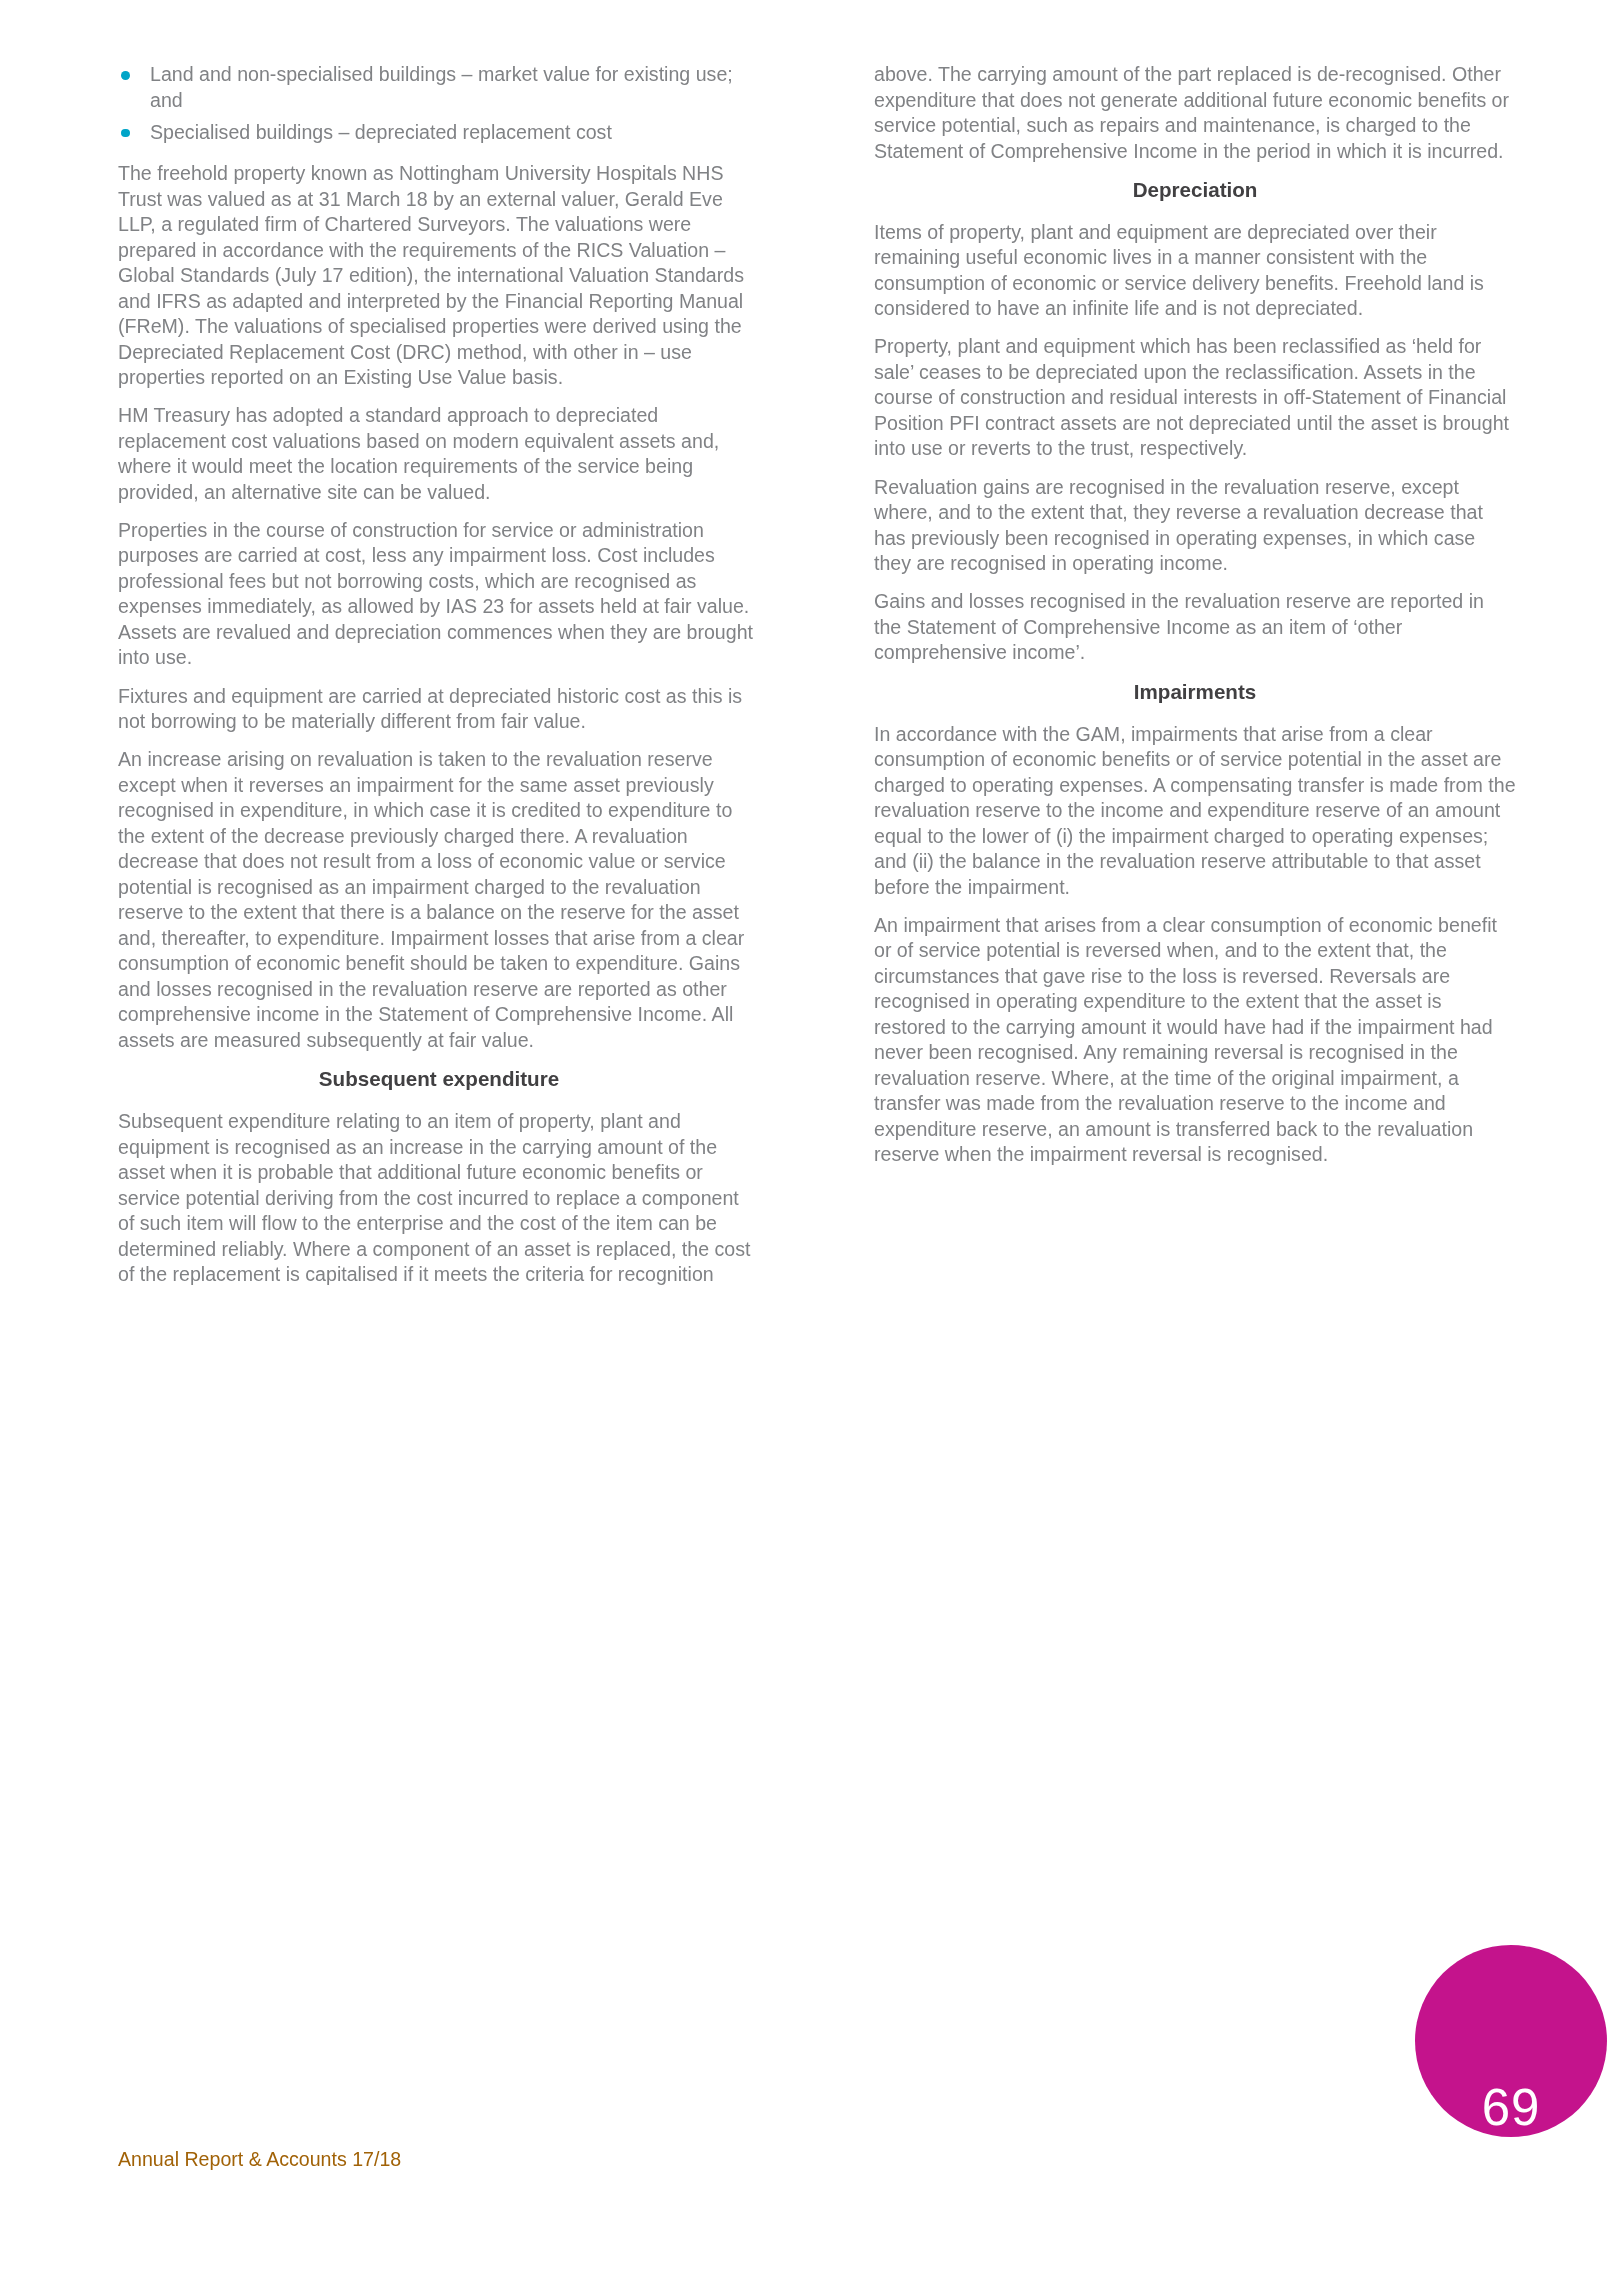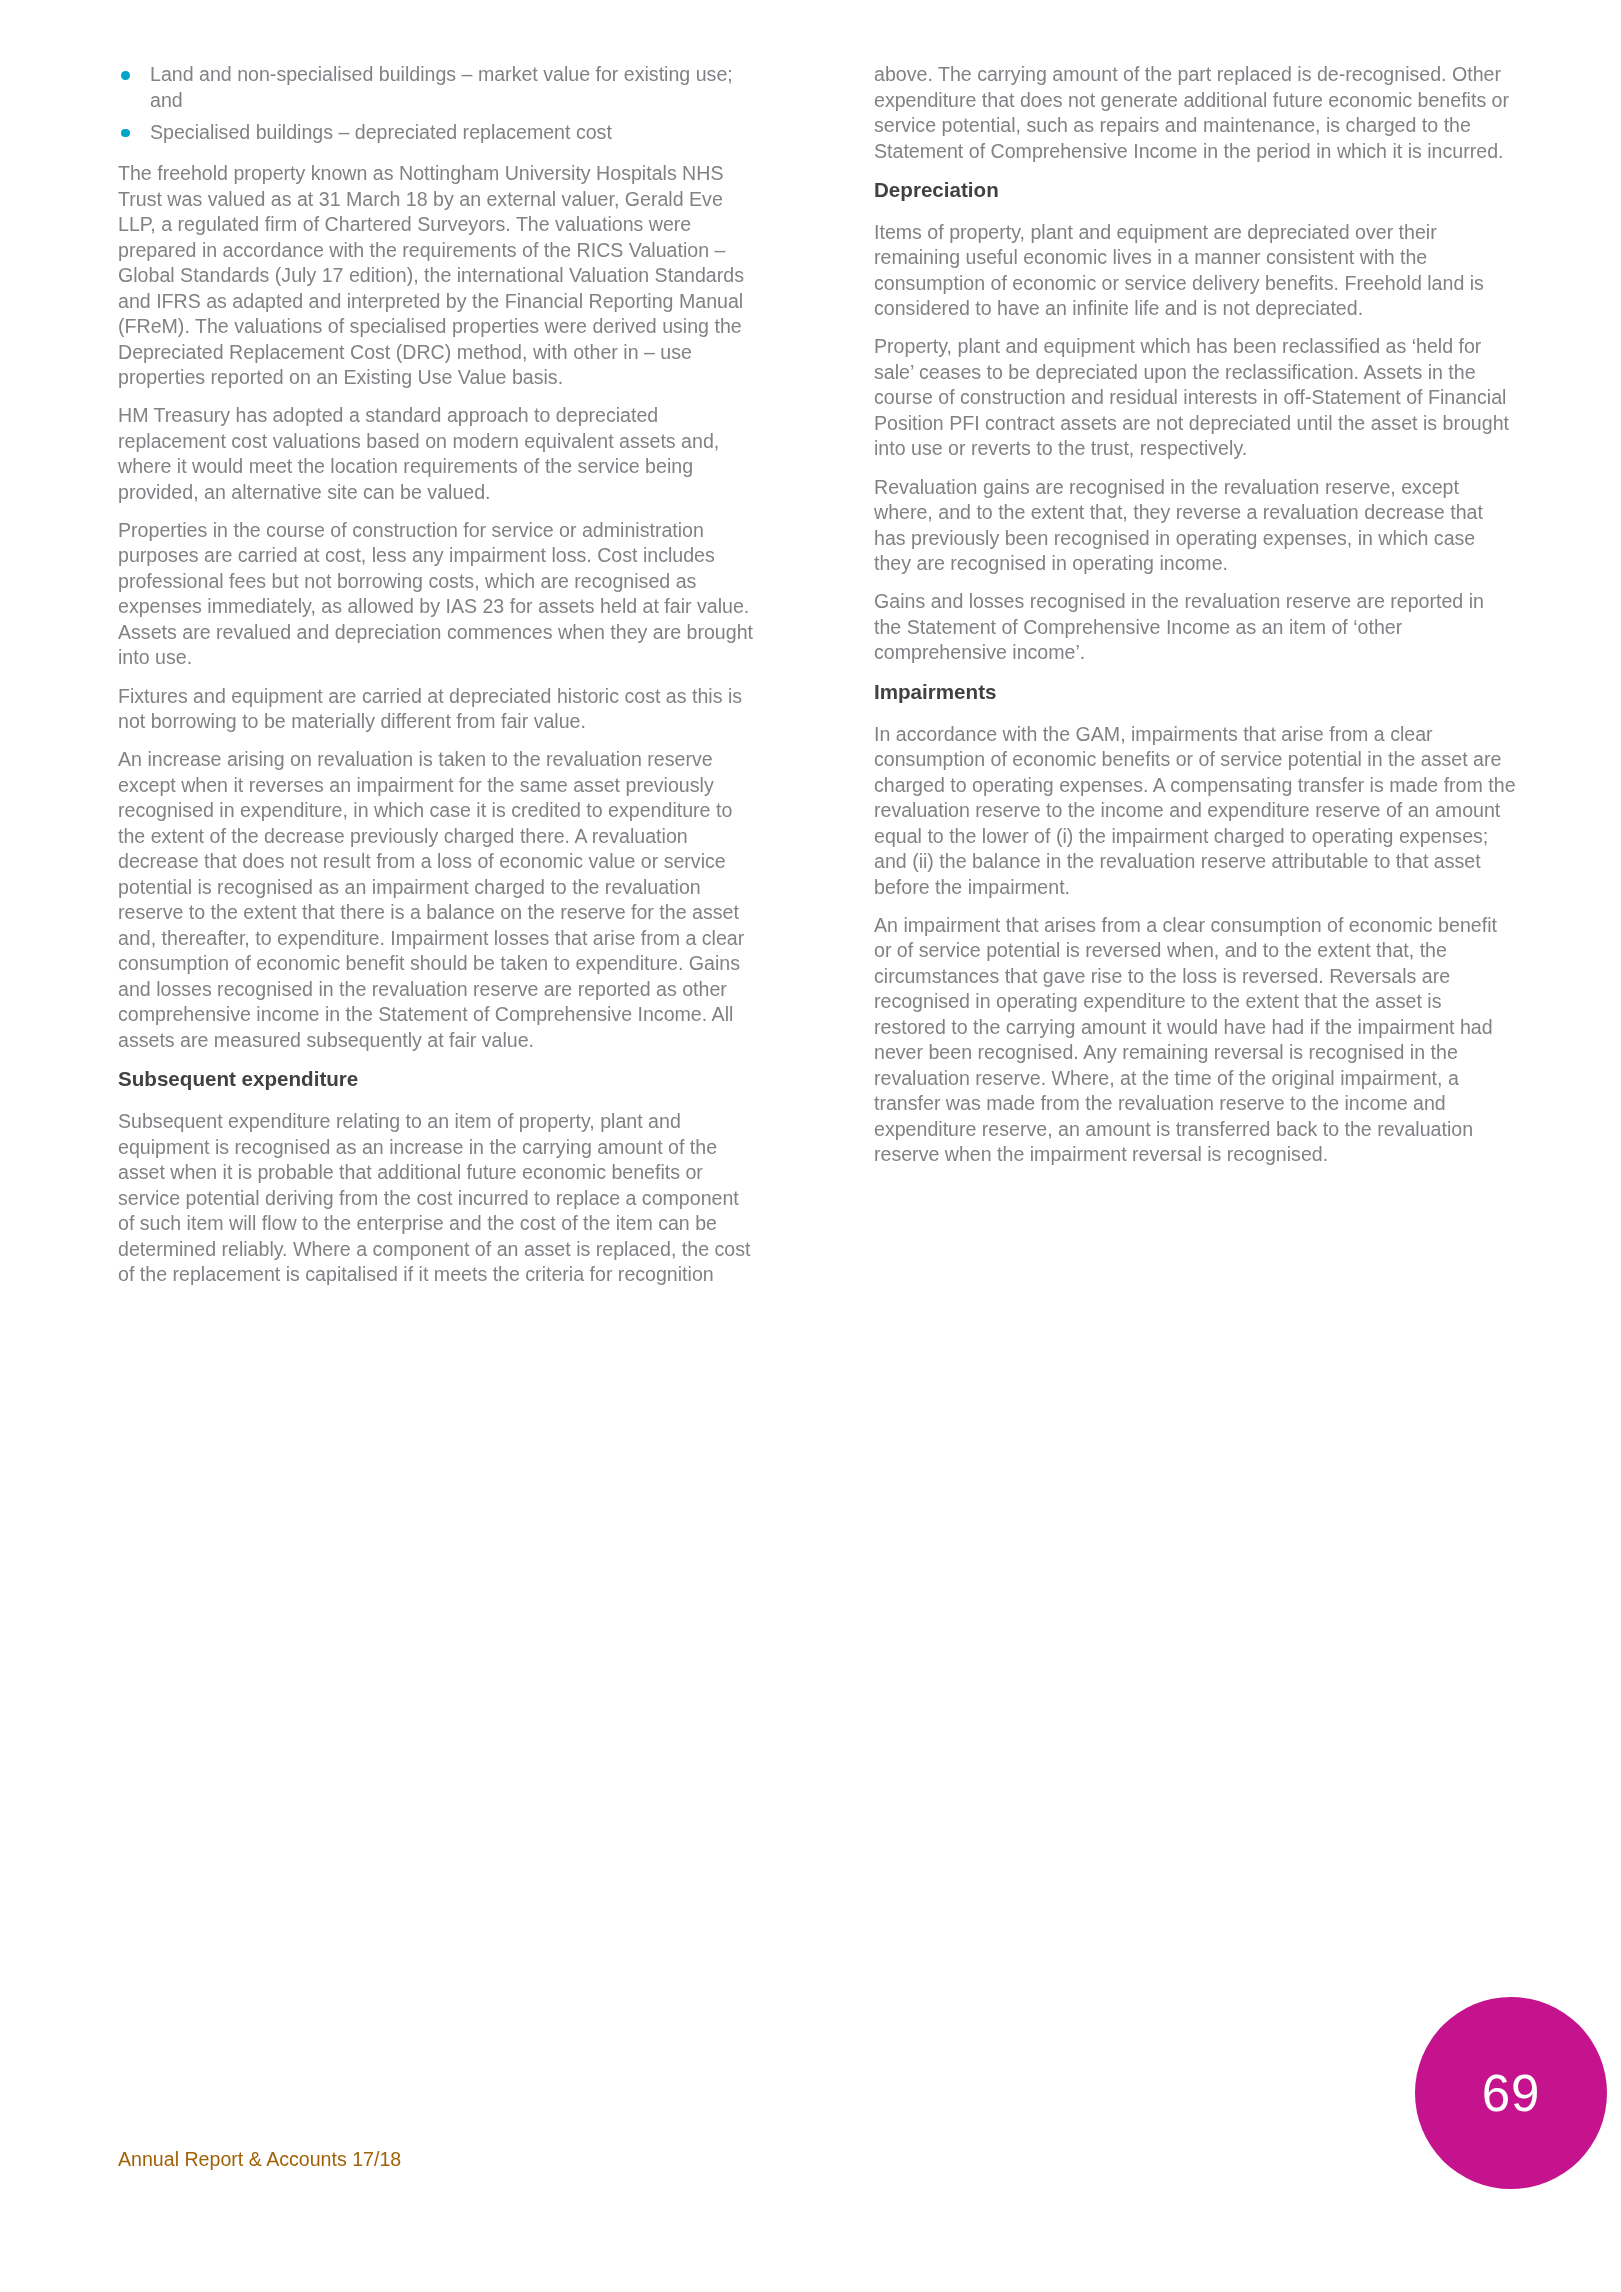--- a/index.html
+++ b/index.html
@@ -30,20 +30,21 @@
     line-height: 25.5px;
     color: #808285;
     margin: 0 0 12.7px 0;
   }
   .col h3 {
     font-size: 20.6px;
     line-height: 25.5px;
     color: #414042;
     font-weight: 700;
     margin: 7.8px 0 17.6px 0;
+    text-align: center;
   }
   ul.bullet-list {
     list-style: none;
     margin: 0 0 15.7px 0;
     padding: 0;
   }
   ul.bullet-list li {
     position: relative;
     padding-left: 32px;
     margin-bottom: 6.9px;
@@ -63,27 +64,27 @@
   .footer-text {
     position: absolute;
     left: 118px;
     top: 2148px;
     font-size: 19.6px;
     color: #a16207;
   }
   .page-badge {
     position: absolute;
     left: 1415px;
-    top: 1997px;
+    top: 1945px;
     width: 192px;
     height: 192px;
     border-radius: 50%;
     background: #c4138c;
     display: flex;
-    align-items: center;
+    align-items: flex-end;
     justify-content: center;
   }
   .page-badge span {
     color: #ffffff;
     font-size: 51px;
     font-weight: 400;
     letter-spacing: 1px;
   }
 </style>
 </head>

